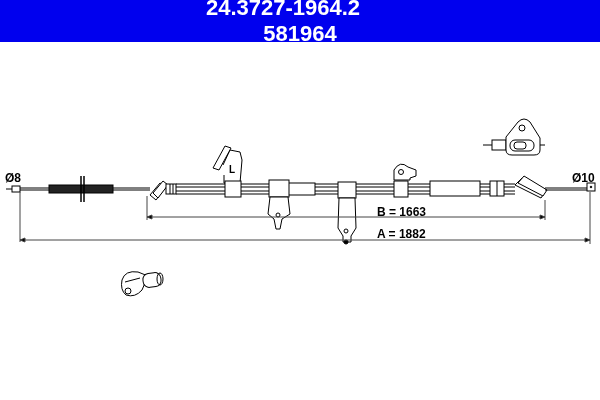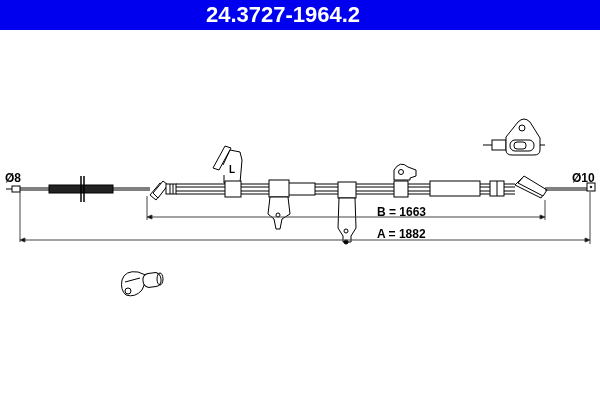--- a/index.html
+++ b/index.html
@@ -1,26 +1,27 @@
 <!DOCTYPE html>
 <html><head>
 <meta charset="utf-8">
 <style>
   html, body { margin: 0; padding: 0; }
   body { width: 600px; height: 400px; background: #ffffff; position: relative; overflow: hidden; font-family: "Liberation Sans", sans-serif; }
-  .header { position: absolute; left: 0; top: 0; width: 600px; height: 30px; background: #0000ee; color: #ffffff; display: flex; align-items: center; justify-content: center; font-weight: bold; font-size: 22px; letter-spacing: 0px; flex-direction: column; }
+  .header { position: absolute; left: 0; top: 0; width: 600px; height: 42px; background: #0000ee; color: #ffffff; display: flex; align-items: center; justify-content: center; font-weight: bold; font-size: 22px; letter-spacing: 0px; flex-direction: column; }
   .header .pn { margin-right: 34px; }
   svg { position: absolute; left: 0; top: 0; }
   .lbl { font-family: "Liberation Sans", sans-serif; font-weight: bold; fill: #000; }
 </style>
 </head>
 <body>
 
 <div class="header">
   <span class="pn">24.3727-1964.2</span>
+  <span>581964</span>
 </div>
 
 <svg width="600" height="400" viewBox="0 0 600 400">
   <g stroke="#000" fill="none" stroke-width="1">
 
     <g>
       <line x1="6" y1="189" x2="12" y2="189"></line>
       <rect x="12" y="186" width="8" height="6" fill="#fff"></rect>
       <line x1="20" y1="188" x2="50" y2="188"></line>
       <line x1="20" y1="190" x2="50" y2="190"></line>

